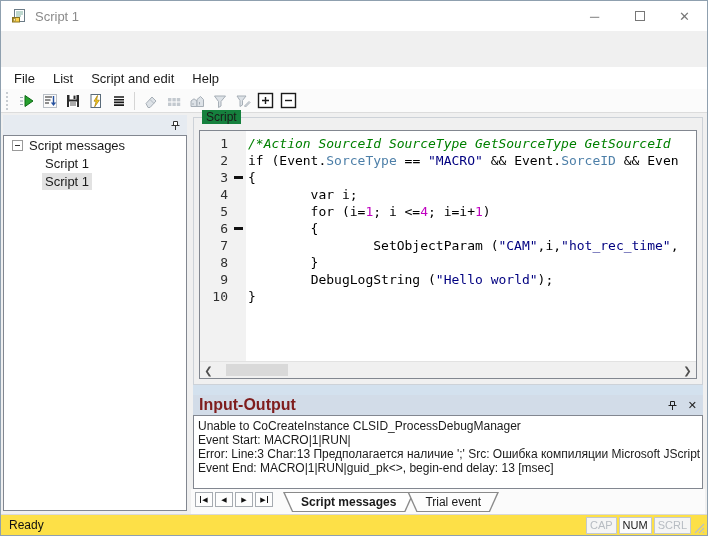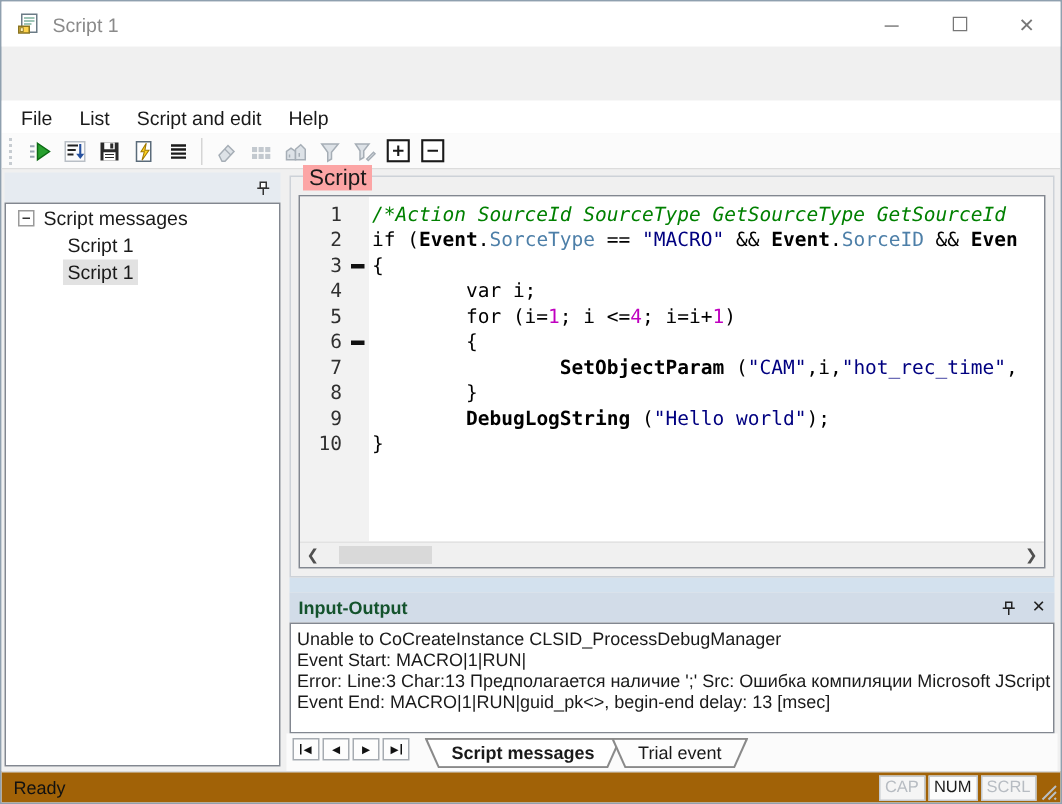--- a/index.html
+++ b/index.html
@@ -35,66 +35,66 @@
   .tree-row .expander { width:11px; height:11px; border:1px solid #9a9a9a; background:#fff; margin:0 6px 0 8px; position:relative; flex:0 0 auto; }
   .tree-row .expander i { position:absolute; left:2px; top:4px; width:5px; height:1px; background:#333; }
   .tree-row.child { padding-left:38px; }
   .tree-row.child .label { padding:1px 3px; }
   .tree-row.child.selected .label { background:#e2e2e2; }
 
   .right-panel { flex:1 1 auto; display:flex; flex-direction:column; min-width:0; min-height:0; }
 
   
   .groupbox { height:268px; flex:0 0 auto; border:1px solid #cdd2d8; margin:2px 2px 0 2px; position:relative; padding:12px 5px 5px 5px; background:#f0f0f0; }
-  .groupbox .legend { position:absolute; top:-8px; left:8px; background:#fca5a5; padding:0 4px; font-size:15px; color:#1a1a1a; }
+  .groupbox .legend { position:absolute; top:-8px; left:8px; background:#15803d; padding:0 4px; font-size:12px; color:#1a1a1a; }
   .editor { height:100%; border:1px solid #828790; background:#fff; display:flex; flex-direction:column; overflow:hidden; }
   .code-area { flex:1 1 auto; overflow:hidden; position:relative;
                background:linear-gradient(to right,#f2f2f2 0,#f2f2f2 46px,#fff 46px);
                font-family:"DejaVu Sans Mono","Liberation Mono",monospace; font-size:13px; line-height:17px; padding-top:4px; }
   .code-line { display:flex; height:17px; white-space:pre; }
   .code-line .ln { width:28px; text-align:right; color:#303030; flex:0 0 auto; }
   .code-line .fold { width:20px; flex:0 0 auto; display:flex; align-items:center; justify-content:center; }
   .code-line .fold i { width:9px; height:3px; background:#111; }
   .code-line .code { flex:1 1 auto; overflow:hidden; }
   .c-plain   { color:#000; }
-  .c-bold    { color:#000; font-weight:bold; }
+  .c-bold    { color:#000; font-weight:normal; }
   .c-member  { color:#4d7fa8; }
   .c-string  { color:#000080; }
   .c-number  { color:#c000c0; }
   .c-comment { color:#008000; font-style:italic; }
 
   .hscroll { height:17px; flex:0 0 auto; background:#f0f0f0; border-top:1px solid #e2e2e2; display:flex; align-items:center; position:relative; }
   .hs-arrow { width:17px; height:17px; display:flex; align-items:center; justify-content:center; font-size:10px; color:#505050; }
   .hs-right { margin-left:auto; }
   .hs-thumb { position:absolute; left:26px; width:62px; top:2px; bottom:2px; background:#d9d9d9; }
 
   
   .splitter { height:10px; flex:0 0 auto; background:#d3e1ee; margin:0 2px; }
 
   
   .io-header { height:20px; flex:0 0 auto; background:#d2dce8; display:flex; align-items:center; padding:0 6px 0 6px; margin:0 2px; }
-  .io-title { font-size:12px; font-weight:600; color:#14532d; }
+  .io-title { font-size:16px; font-weight:600; color:#7f1d1d; }
   .io-tools { margin-left:auto; display:flex; align-items:center; gap:10px; }
   .io-close { font-size:11px; color:#222; line-height:1; }
   .io-content { flex:1 1 auto; background:#fff; border:1px solid #828790; margin:0 2px; padding:3px 4px; overflow:hidden; font-size:12px; line-height:14px; white-space:nowrap; }
 
   
   .tabstrip { height:25px; flex:0 0 auto; background:#fbfbfb; display:flex; align-items:flex-start; padding:3px 0 0 4px; }
   .navbtn { width:18px; height:15px; border:1px solid #a6abb1; background:#fdfdfd; display:flex; align-items:center; justify-content:center; margin-right:2px; font-size:7px; color:#111; gap:1px; }
   .navbtn .bar { width:1px; height:7px; background:#111; }
   .tabs { display:flex; margin-left:8px; }
   .tab { position:relative; height:20px; padding:0 18px; display:flex; align-items:center; margin-right:-7px; }
   .tab .tab-border { position:absolute; inset:0; background:#8a8a8a; clip-path:polygon(0 0,100% 0,calc(100% - 9px) 100%,9px 100%); }
   .tab .tab-fill { position:absolute; inset:1px 2px 1px 2px; background:#fdfdfd; clip-path:polygon(0 0,100% 0,calc(100% - 8px) 100%,8px 100%); }
   .tab .lbl { position:relative; z-index:1; font-size:12px; color:#1a1a1a; }
   .tab.active .tab-fill { background:#fff; }
   .tab.active .lbl { font-weight:bold; }
 
   
-  .statusbar { height:21px; flex:0 0 auto; background:#a16207; border-top:1px solid #d9d9d9; display:flex; align-items:center; padding:0 2px 0 8px; }
+  .statusbar { height:21px; flex:0 0 auto; background:#fde047; border-top:1px solid #d9d9d9; display:flex; align-items:center; padding:0 2px 0 8px; }
   .status-ready { font-size:12px; color:#111; }
   .status-right { margin-left:auto; display:flex; align-items:center; gap:2px; }
   .ind { min-width:30px; height:17px; border:1px solid #c4c9ce; background:#f5f5f5; display:flex; align-items:center; justify-content:center; font-size:11px; color:#b7bcc2; padding:0 3px; }
   .ind.active { color:#1a1a1a; background:#fcfcfc; }
   .grip { width:14px; height:17px; display:flex; align-items:flex-end; justify-content:flex-end; }
 
   svg { display:block; }
 </style>
 </head>
 <body>

